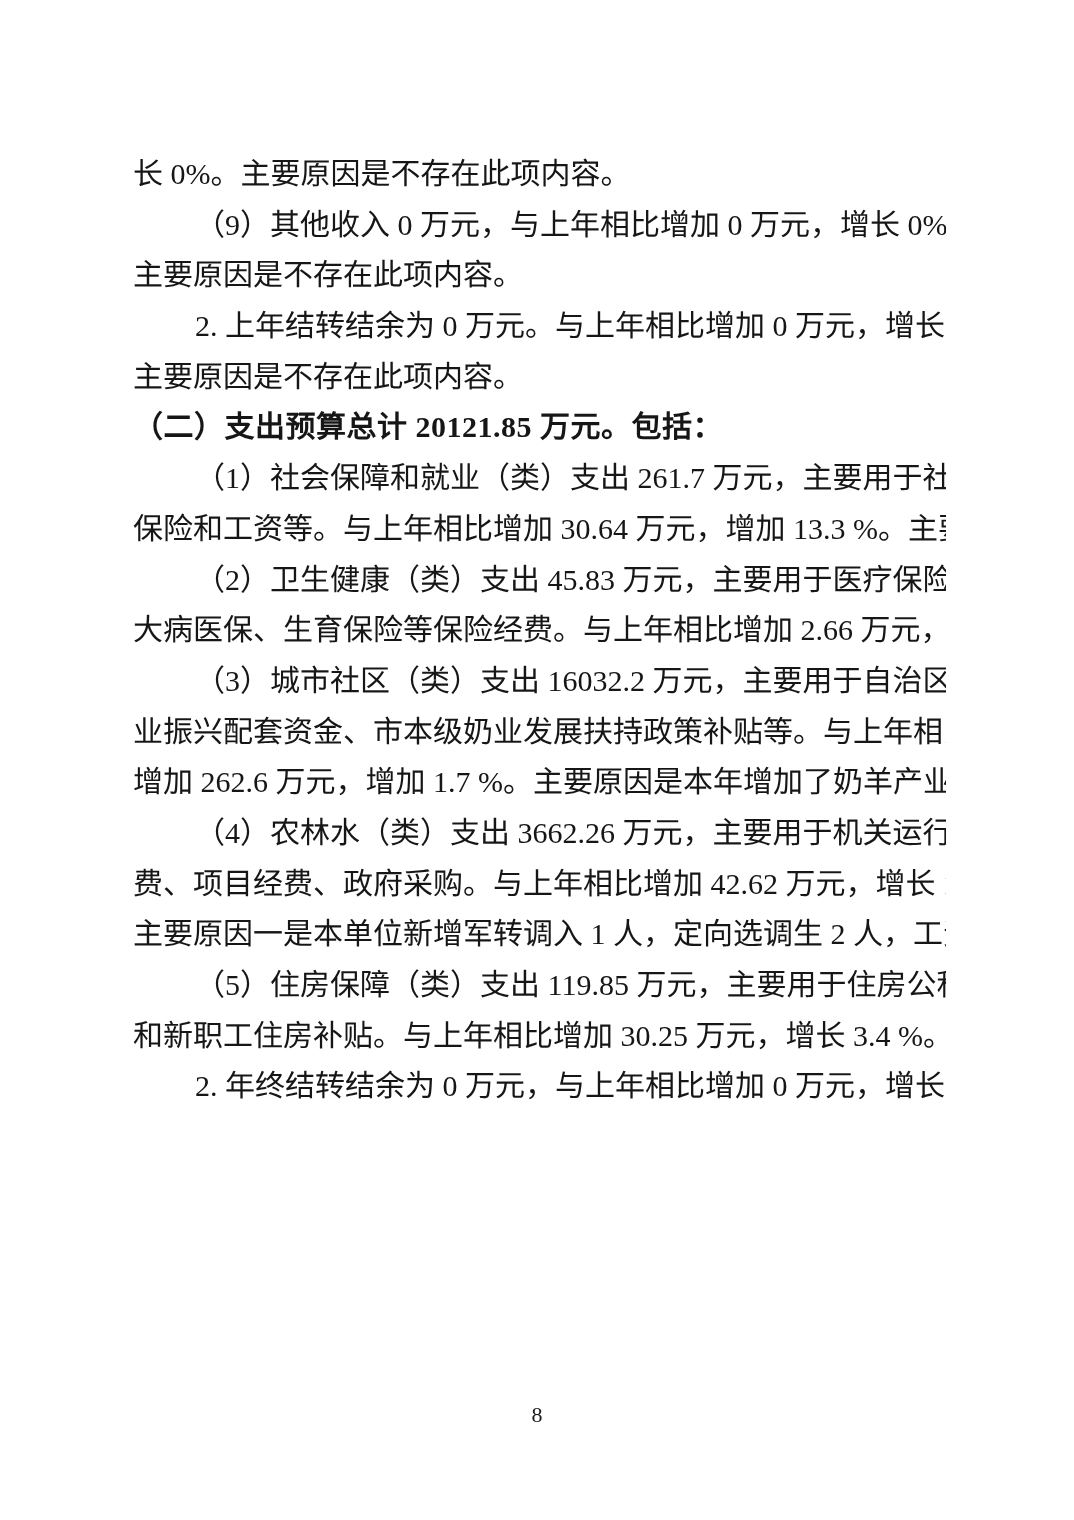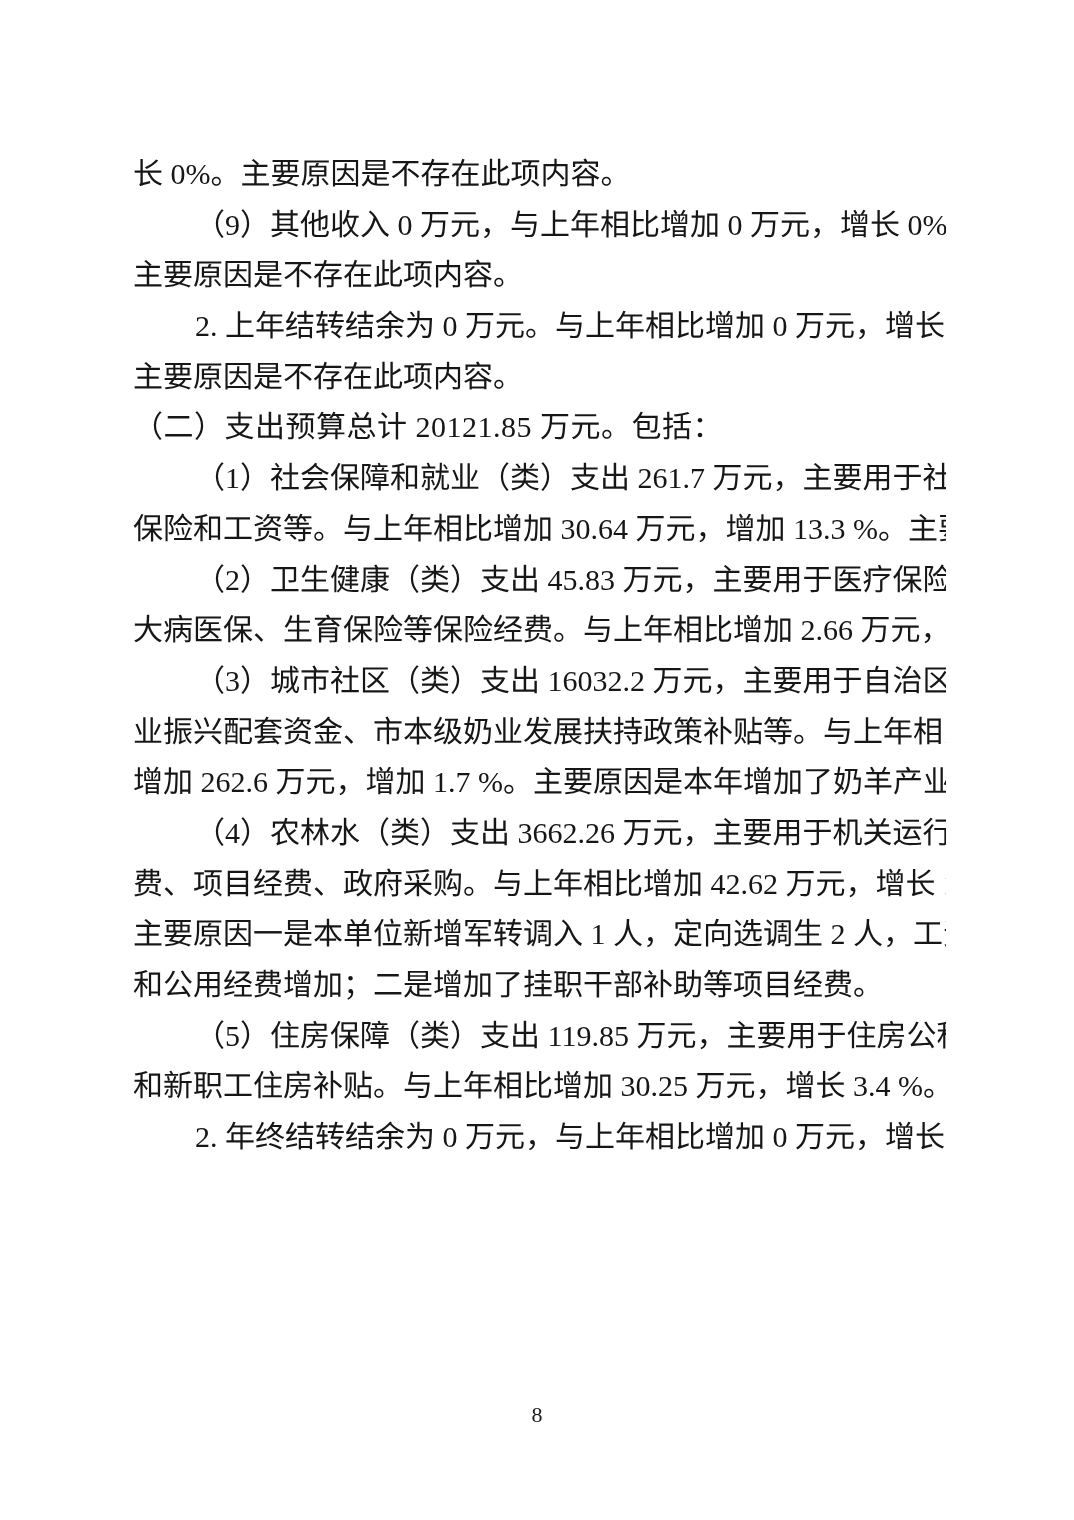--- a/index.html
+++ b/index.html
@@ -32,21 +32,21 @@
     white-space: nowrap;
   }
   .line.left {
     text-align: left;
     text-align-last: left;
   }
   .line.indent {
     text-indent: 62px;
   }
   .line.bold {
-    font-weight: 400;
+    font-weight: 700;
     letter-spacing: 0.5px;
   }
   .page-num {
     position: absolute;
     top: 1399px;
     left: 0;
     width: 1074px;
     text-align: center;
     font-size: 22px;
     line-height: 32px;
@@ -67,19 +67,18 @@
     <div class="line indent">（1）社会保障和就业（类）支出 261.7 万元，主要用于社会</div>
     <div class="line">保险和工资等。与上年相比增加 30.64 万元，增加 13.3 %。主要原</div>
     <div class="line indent">（2）卫生健康（类）支出 45.83 万元，主要用于医疗保险、</div>
     <div class="line">大病医保、生育保险等保险经费。与上年相比增加 2.66 万元，增</div>
     <div class="line indent">（3）城市社区（类）支出 16032.2 万元，主要用于自治区奶</div>
     <div class="line">业振兴配套资金、市本级奶业发展扶持政策补贴等。与上年相比</div>
     <div class="line">增加 262.6 万元，增加 1.7 %。主要原因是本年增加了奶羊产业发</div>
     <div class="line indent">（4）农林水（类）支出 3662.26 万元，主要用于机关运行经</div>
     <div class="line">费、项目经费、政府采购。与上年相比增加 42.62 万元，增长 1.2 %。</div>
     <div class="line">主要原因一是本单位新增军转调入 1 人，定向选调生 2 人，工资</div>
-    <div class="line left">和公用经费增加；二是增加了挂职干部补助等项目经费。</div>
     <div class="line indent">（5）住房保障（类）支出 119.85 万元，主要用于住房公积金</div>
     <div class="line">和新职工住房补贴。与上年相比增加 30.25 万元，增长 3.4 %。主</div>
     <div class="line indent">2. 年终结转结余为 0 万元，与上年相比增加 0 万元，增长 0%。</div>
   </div>
   <div class="page-num">8</div>
 </div>
 
 </body></html>

